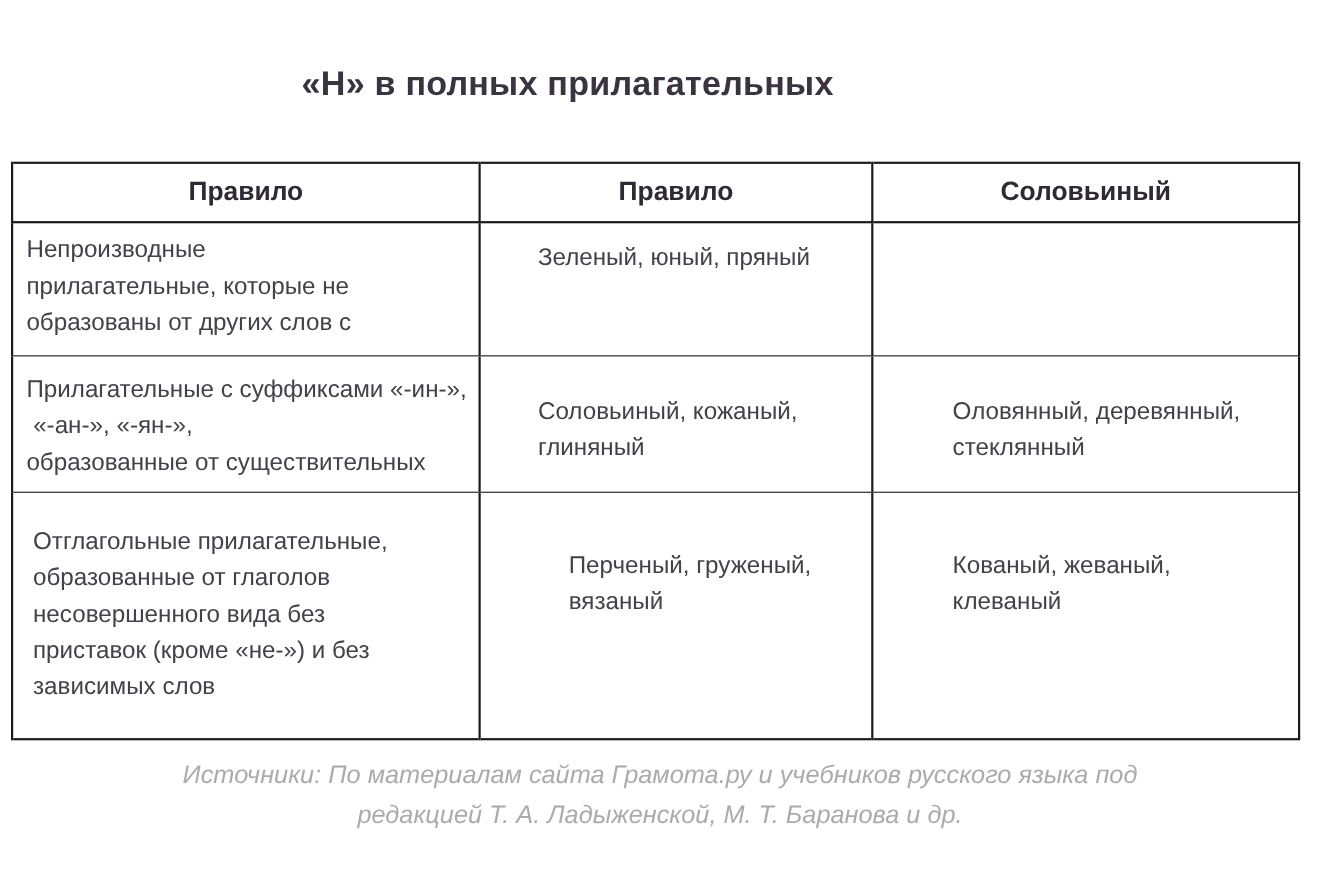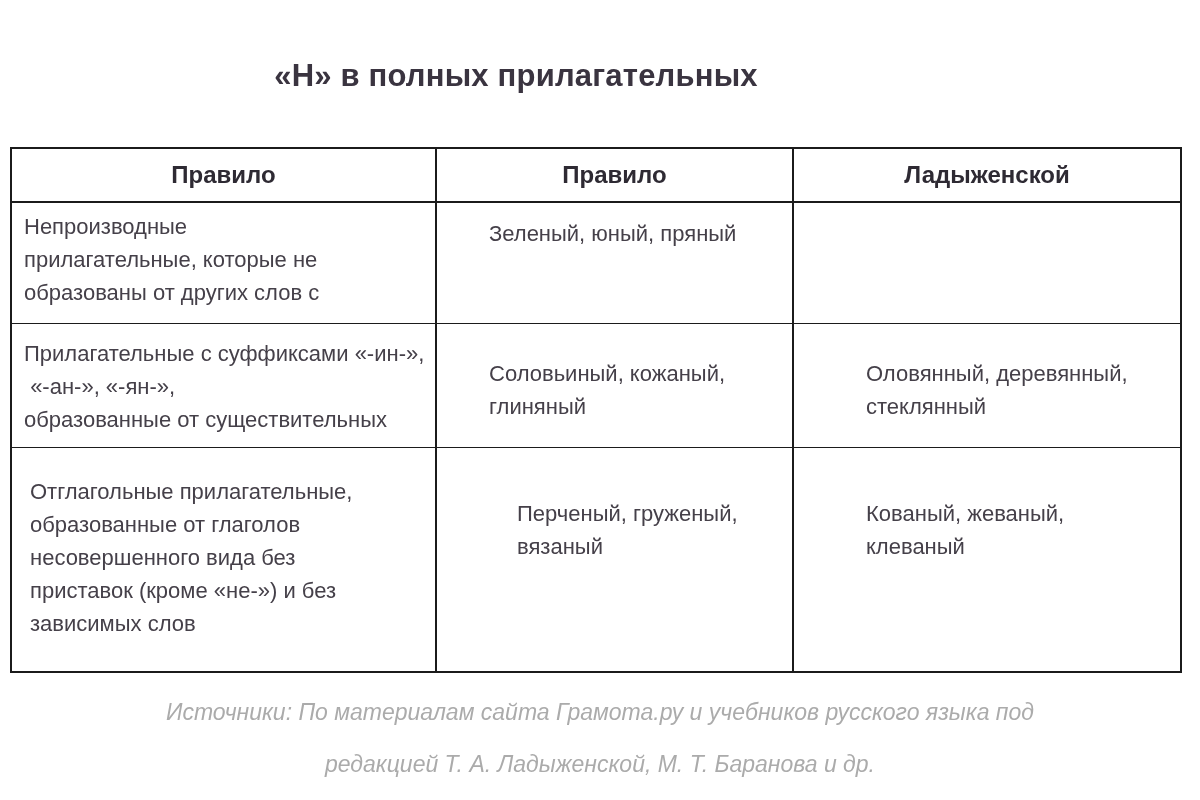--- a/index.html
+++ b/index.html
@@ -72,21 +72,21 @@
   .rules-table tbody tr:nth-child(3) td:nth-child(2) { padding: 49px 6px 0 80px; }
   .rules-table tbody tr:nth-child(3) td:nth-child(3) { padding: 49px 20px 0 72px; }
 
   .source-note {
     position: absolute;
     top: 686px;
     left: 0;
     width: 1200px;
     text-align: center;
     font-size: 23px;
-    line-height: 52px;
+    line-height: 36px;
     font-style: italic;
     color: #ababab;
     white-space: pre-wrap;
   }
 </style>
 </head>
 <body>
 
 <div class="page">
 
@@ -95,21 +95,21 @@
   <table class="rules-table">
     <colgroup>
       <col style="width:425px">
       <col style="width:357px">
       <col style="width:388px">
     </colgroup>
     <thead>
       <tr>
         <th>Правило</th>
         <th>Правило</th>
-        <th>Ладыженской</th>
+        <th>Соловьиный</th>
       </tr>
     </thead>
     <tbody>
       <tr>
         <td>Непроизводные
 прилагательные, которые не
 образованы от других слов с</td>
         <td>Зеленый, юный, пряный</td>
         <td></td>
       </tr>

